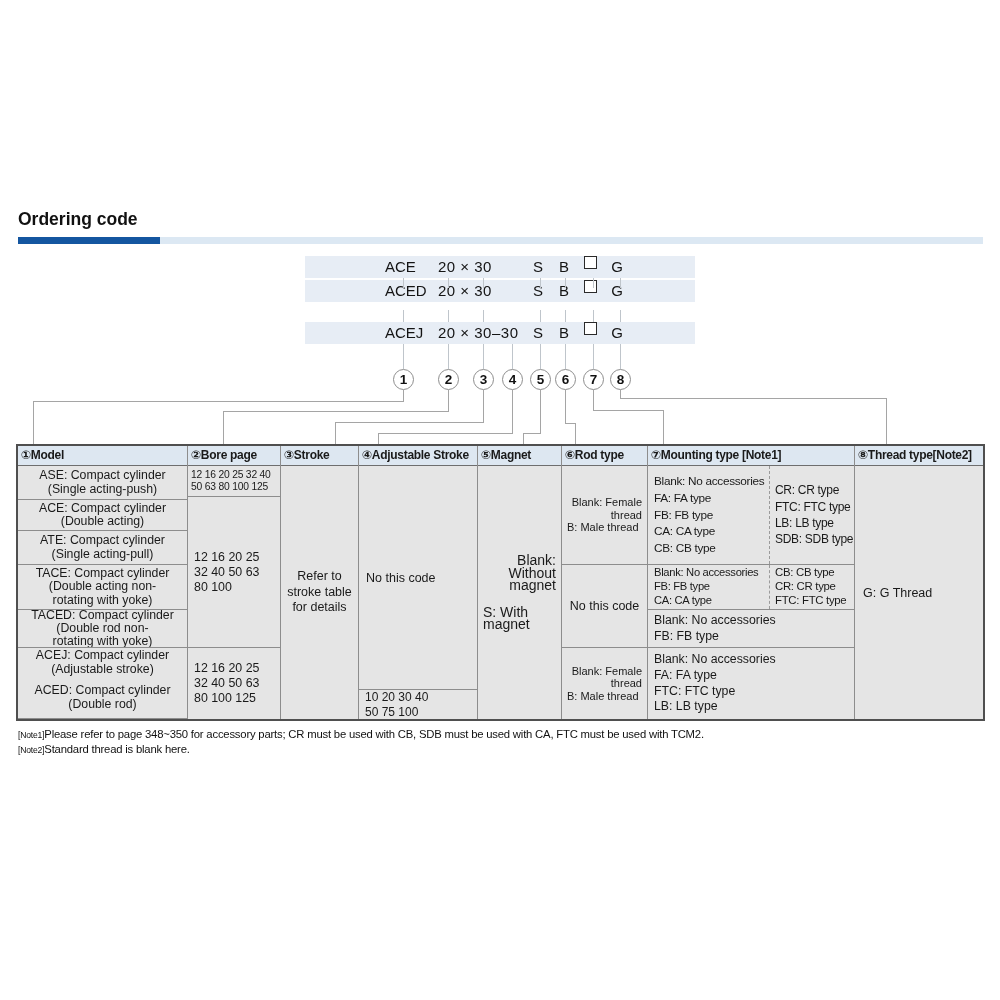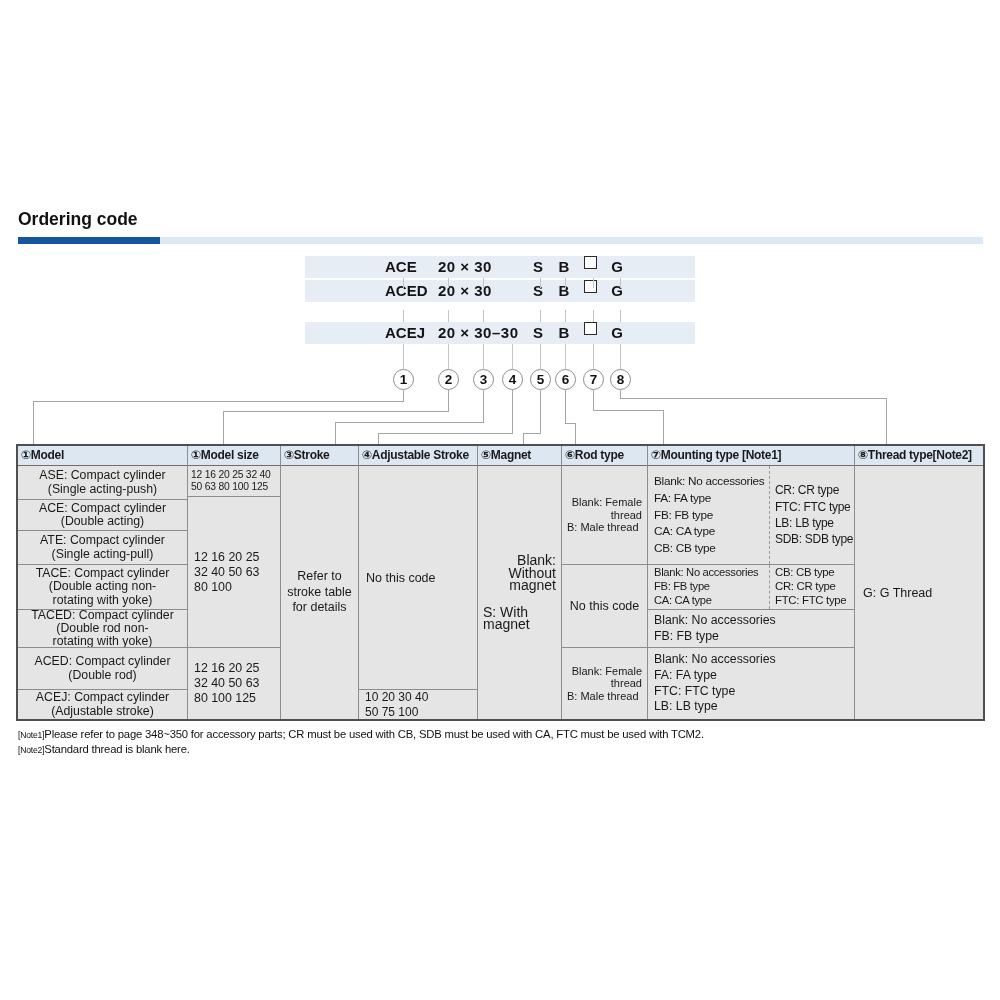--- a/index.html
+++ b/index.html
@@ -9,21 +9,21 @@
   .abs{position:absolute;}
   .pre{white-space:pre-line;}
 
   
   #title{left:18px;top:209px;font-size:17.5px;font-weight:bold;color:#111;}
   #rule-dark{left:18px;top:237px;width:142px;height:7px;background:#1456a0;}
   #rule-light{left:160px;top:237px;width:823px;height:7px;background:#dce8f3;}
 
   
   .codebar{left:305px;width:390px;height:22px;background:#e7edf5;}
-  .codebar span{position:absolute;top:0;line-height:22px;font-weight:bold;font-size:15px;color:#141414;}
+  .codebar span{position:absolute;top:0;line-height:22px;font-weight:normal;font-size:15px;color:#141414;}
   .cb-model{left:80px;width:56px;}
   .cb-size{left:133px;letter-spacing:0.5px;}
   .cb-s{left:226px;width:14px;text-align:center;}
   .cb-b{left:252px;width:14px;text-align:center;}
   .cb-g{left:305px;width:14px;text-align:center;}
   .cb-box{position:absolute;left:279px;top:4px;width:13px;height:13px;border:1.5px solid #2a2a2a;background:#fff;}
 
   .tick{width:1px;background:#bfc5cb;}
   .line{background:#a5a5a5;}
 
@@ -175,28 +175,28 @@
       <div class="cell model-cell pre" style="height:31px">ACE: Compact cylinder
 (Double acting)</div>
       <div class="cell model-cell pre" style="height:34px">ATE: Compact cylinder
 (Single acting-pull)</div>
       <div class="cell model-cell pre" style="height:45px">TACE: Compact cylinder
 (Double acting non-
 rotating with yoke)</div>
       <div class="cell model-cell pre" style="height:38px">TACED: Compact cylinder
 (Double rod non-
 rotating with yoke)</div>
+      <div class="cell model-cell pre last" style="height:29px">ACEJ: Compact cylinder
+(Adjustable stroke)</div>
       <div class="cell model-cell pre" style="height:42px">ACED: Compact cylinder
 (Double rod)</div>
-      <div class="cell model-cell pre last" style="height:29px">ACEJ: Compact cylinder
-(Adjustable stroke)</div>
     </div>
 
     <div class="col" style="left:170px;width:93px;">
-      <div class="hcell">①Model size</div>
+      <div class="hcell">②Bore page</div>
       <div class="cell bore1 pre" style="height:31px">12 16 20 25 32 40
 50 63 80 100 125</div>
       <div class="cell bore2 pre" style="height:151px">12 16 20 25
 32 40 50 63
 80 100</div>
       <div class="cell bore2 pre last" style="height:71px">12 16 20 25
 32 40 50 63
 80 100 125</div>
     </div>
 

